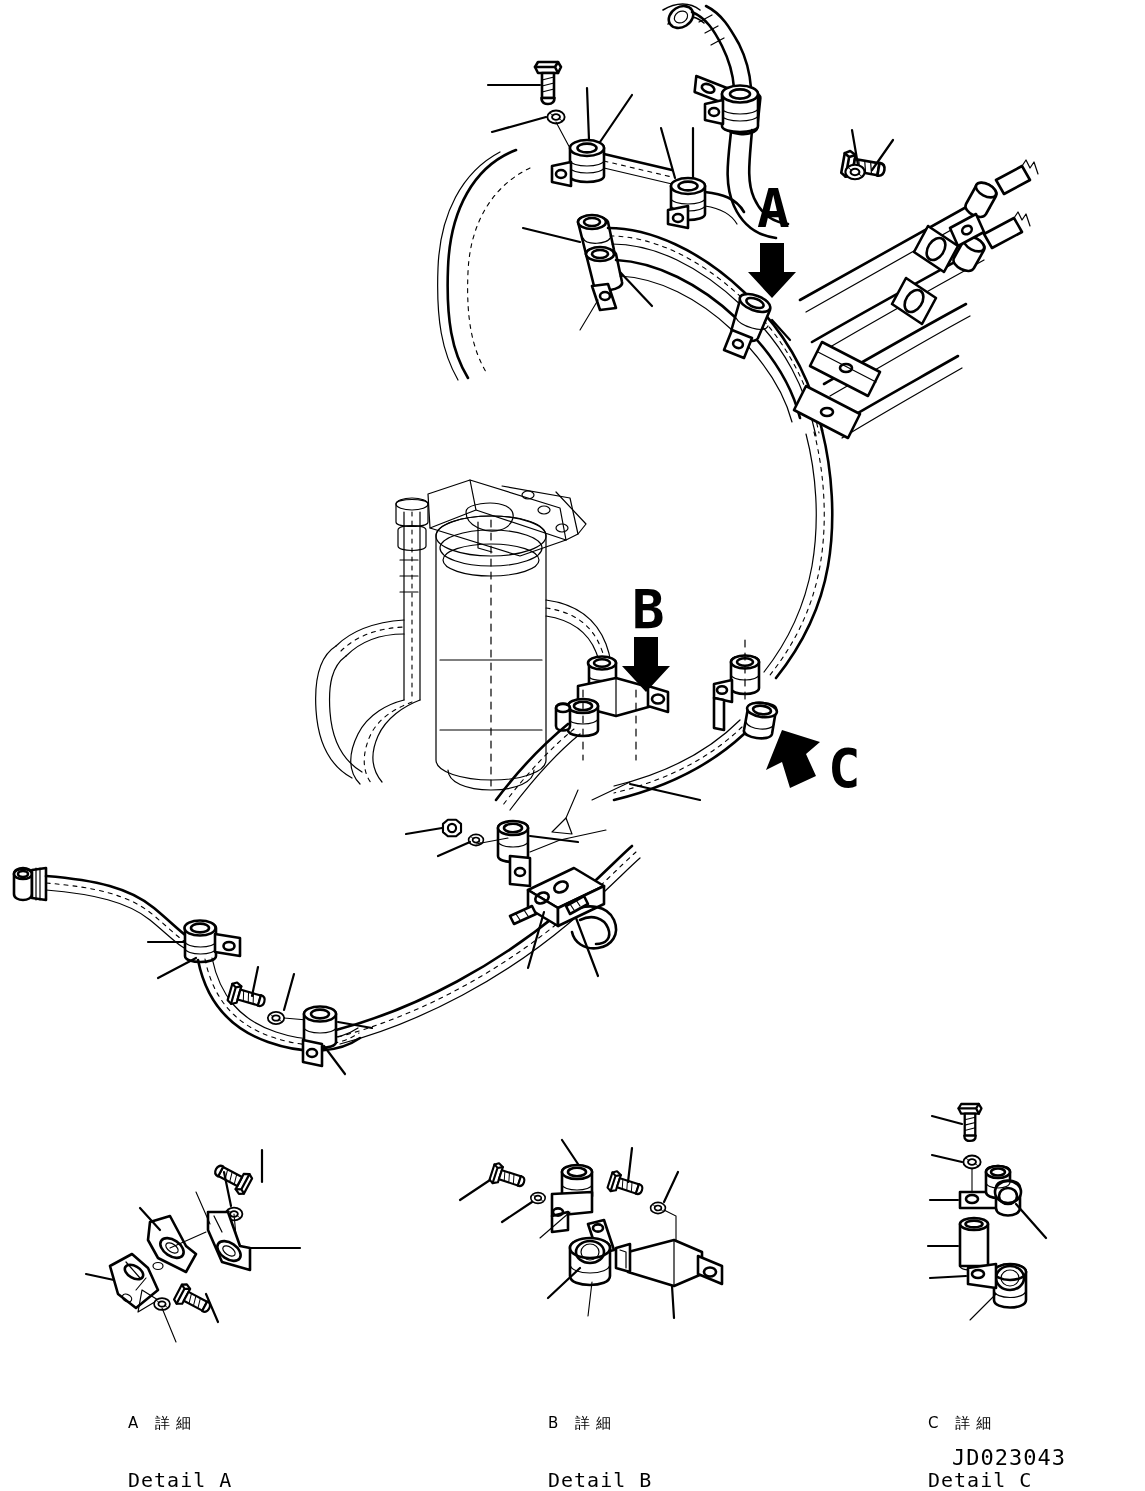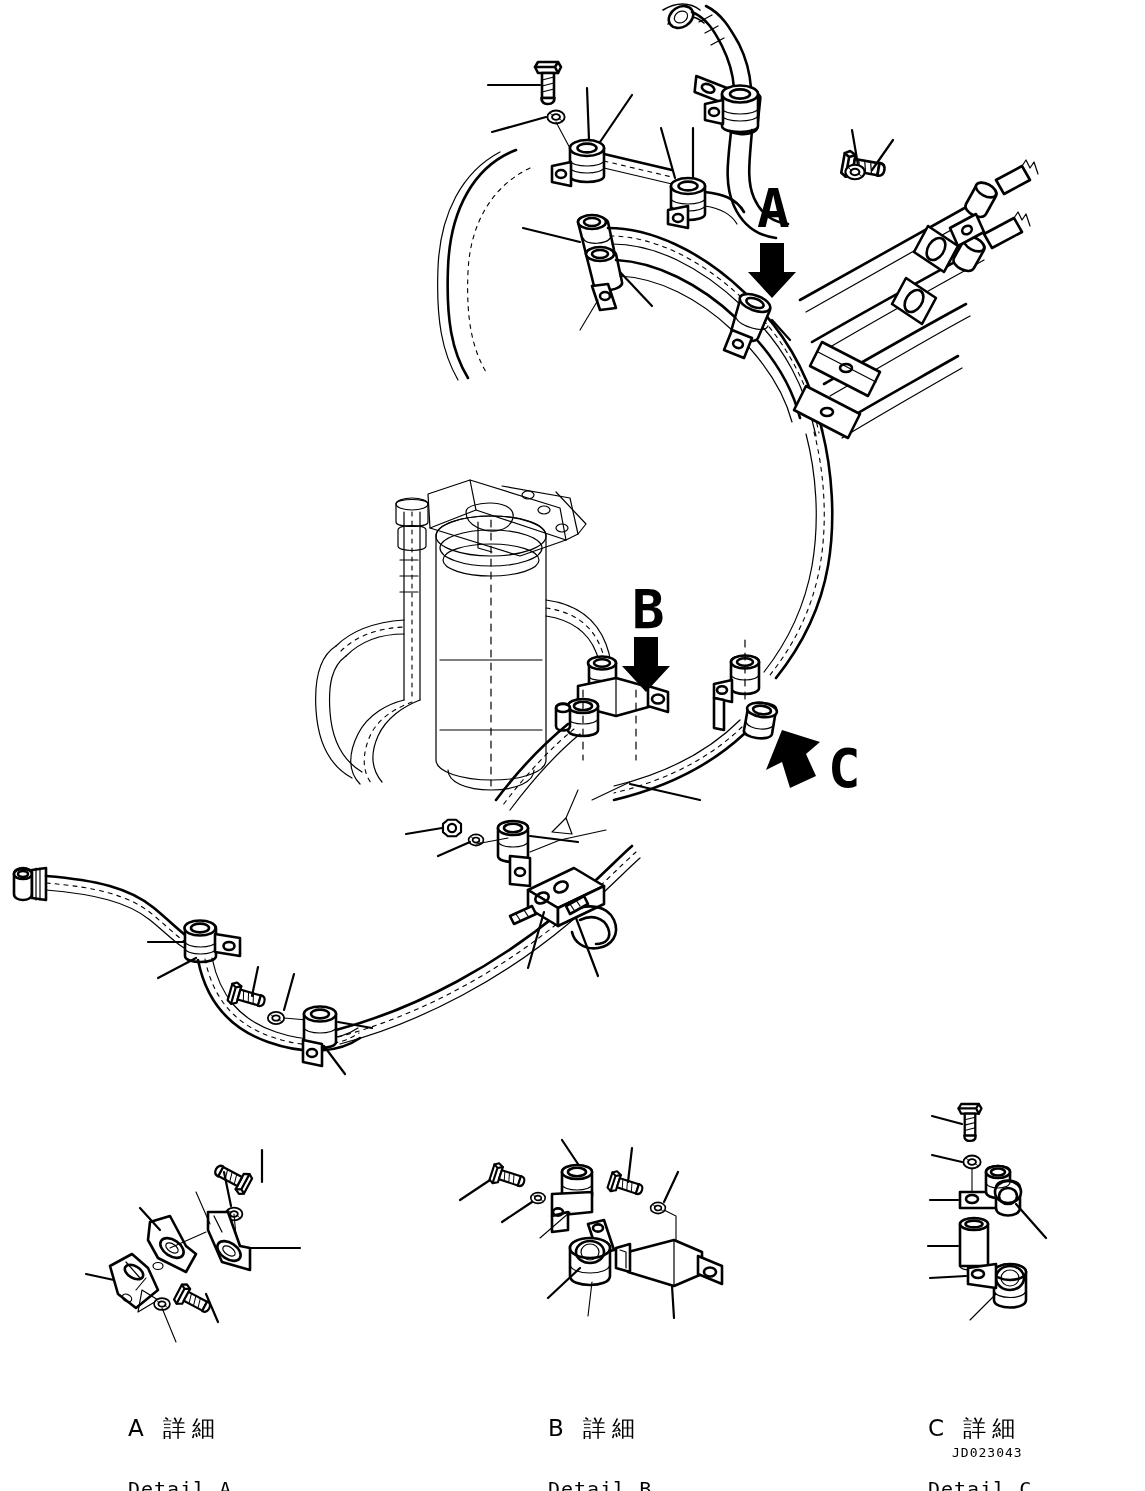--- a/index.html
+++ b/index.html
@@ -4,26 +4,26 @@
 <title>Parts Diagram JD023043</title>
 <style>
   html,body{margin:0;padding:0;background:#ffffff;}
   body{
     width:1145px;height:1491px;position:relative;overflow:hidden;
     font-family:"DejaVu Sans Mono","Liberation Mono",monospace;
     color:#000;
   }
   #canvas{position:absolute;left:0;top:0;width:1145px;height:1491px;}
   .caption{position:absolute;line-height:1.15;white-space:pre;}
-  .caption .jp{font-size:23px;letter-spacing:6px;font-family:"DejaVu Sans","Liberation Sans",sans-serif;font-weight:500;}
+  .caption .jp{font-size:15px;letter-spacing:6px;font-family:"DejaVu Sans","Liberation Sans",sans-serif;font-weight:500;}
   .caption .en{font-size:20px;letter-spacing:1px;}
   #cap-a{left:128px;top:1378px;}
   #cap-b{left:548px;top:1378px;}
   #cap-c{left:928px;top:1378px;}
-  #dwg-no{position:absolute;left:952px;top:1445px;font-size:13px;letter-spacing:1px;}
+  #dwg-no{position:absolute;left:952px;top:1445px;font-size:22px;letter-spacing:1px;}
   .callout-letter{position:absolute;font-family:"DejaVu Sans Mono","Liberation Mono",monospace;
       font-weight:bold;font-size:54px;line-height:1;}
   #letter-a{left:757px;top:182px;}
   #letter-b{left:632px;top:583px;}
   #letter-c{left:828px;top:742px;}
 </style>
 </head>
 <body>
 
 <svg id="canvas" viewBox="0 0 1145 1491">

